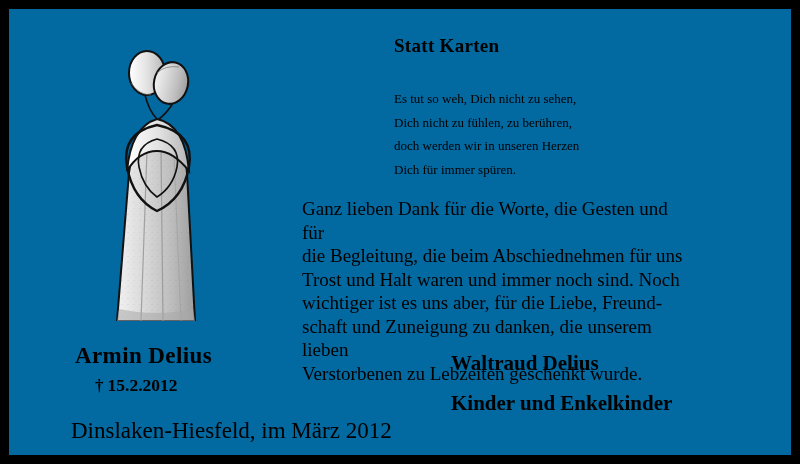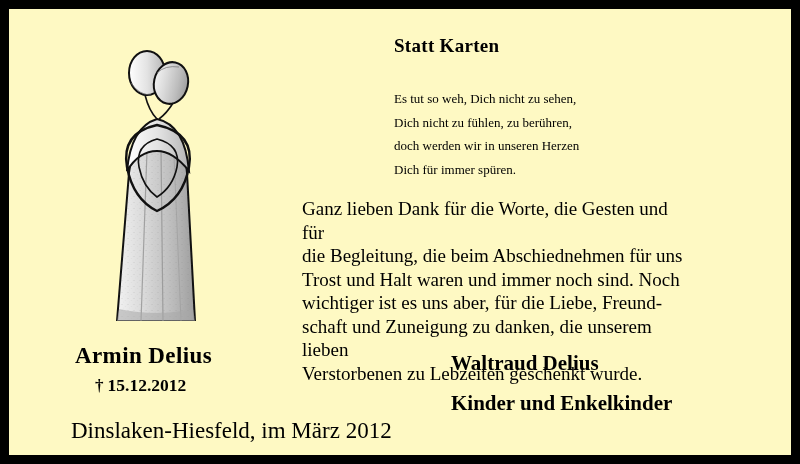--- a/index.html
+++ b/index.html
@@ -19,21 +19,21 @@
     width: 800px;
     height: 464px;
     background: #000000;
     padding: 9px;
   }
   .card-inner {
     position: relative;
     box-sizing: border-box;
     width: 100%;
     height: 100%;
-    background: #fef9c3;
+    background: #0369a1;
     overflow: hidden;
   }
 
   
   .figure-area {
     position: absolute;
     left: 52px;
     top: 12px;
     width: 200px;
     height: 300px;
@@ -169,21 +169,21 @@
     <div class="thanks">Ganz lieben Dank für die Worte, die Gesten und für
 die Begleitung, die beim Abschiednehmen für uns
 Trost und Halt waren und immer noch sind. Noch
 wichtiger ist es uns aber, für die Liebe, Freund-
 schaft und Zuneigung zu danken, die unserem lieben
 Verstorbenen zu Lebzeiten geschenkt wurde.</div>
 
     <div class="deceased-name">Armin Delius</div>
 
     <div class="deceased-date">
-      <span class="cross-glyph">†</span><span>15.12.2012</span>
+      <span class="cross-glyph">†</span><span>15.2.2012</span>
     </div>
 
     <div class="survivors">Waltraud Delius
 Kinder und Enkelkinder</div>
 
     <div class="place-date">Dinslaken-Hiesfeld, im März 2012</div>
 
   </div>
 </div>
 

